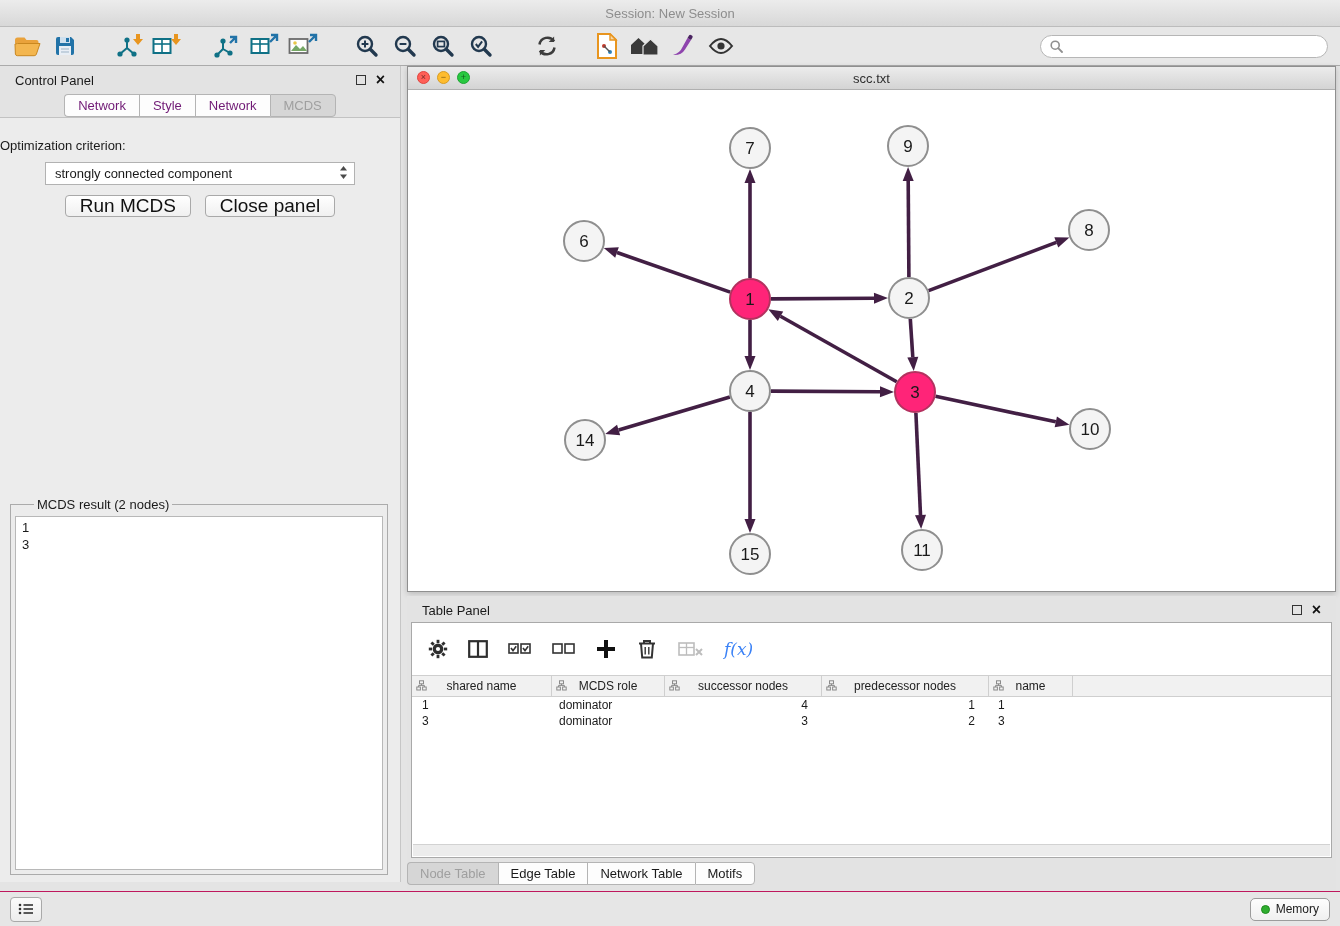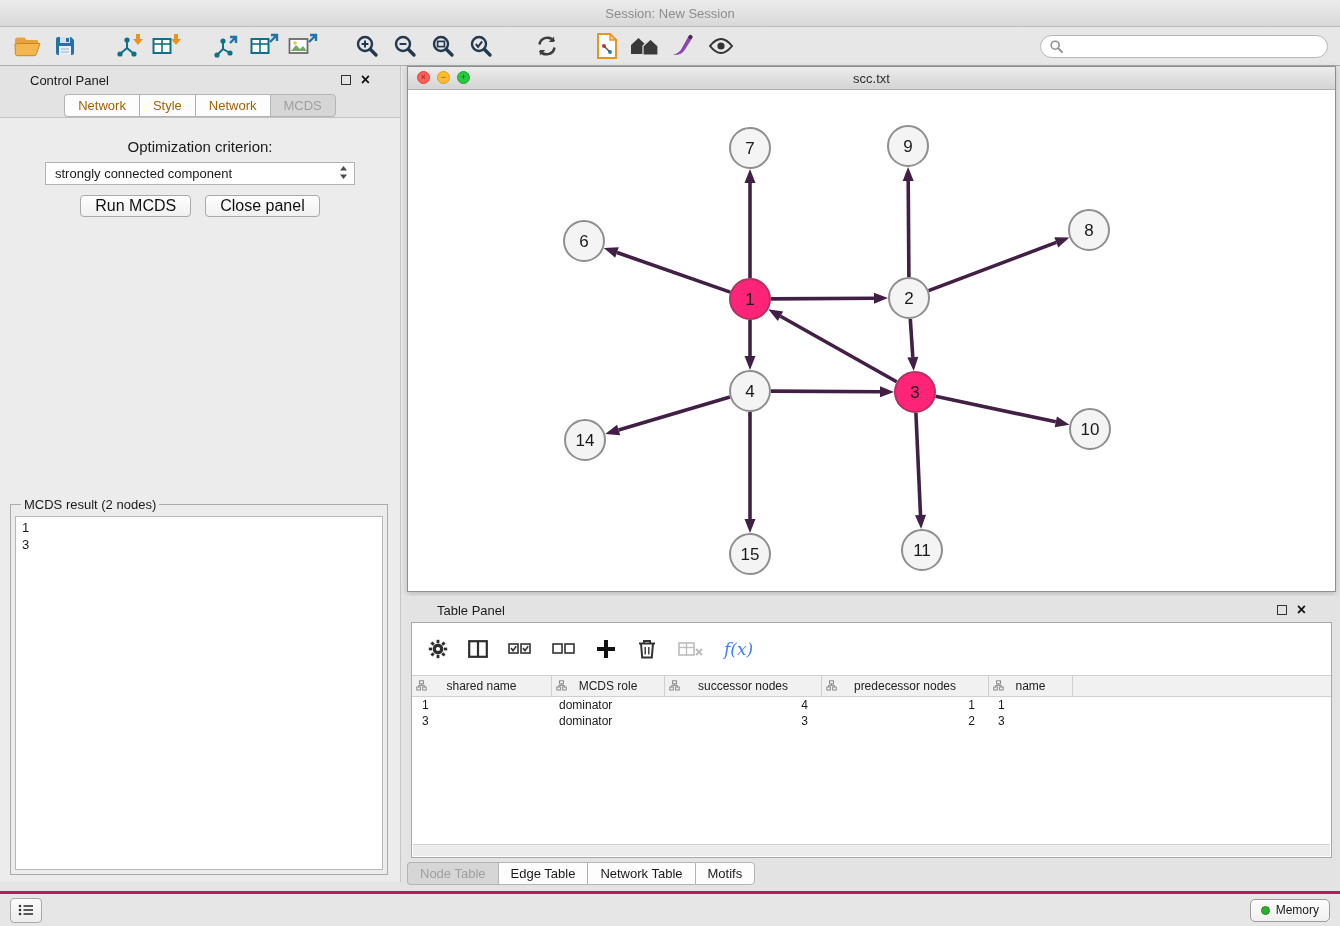--- a/index.html
+++ b/index.html
@@ -15,40 +15,40 @@
   
   .toolbar{position:absolute;left:0;top:27px;width:1340px;height:39px;background:#e7e7e7;
     border-bottom:1px solid #ababab;display:flex;align-items:center;padding-left:8px;box-sizing:border-box}
   .tbtn{width:38px;height:32px;display:flex;align-items:center;justify-content:center;flex:0 0 auto;cursor:default}
   .sp1{width:26px;flex:0 0 auto}.sp2{width:22px;flex:0 0 auto}.sp3{width:28px;flex:0 0 auto}
   .search-box{position:absolute;right:12px;top:8px;width:288px;height:23px;background:#fff;
     border:1px solid #b6b6b6;border-radius:12px;display:flex;align-items:center;padding:0 9px;box-sizing:border-box}
   .search-box input{border:none;outline:none;background:transparent;flex:1;font-size:13px;margin-left:6px;font-family:inherit}
   
   .control-panel{position:absolute;left:0;top:66px;width:400px;height:816px;background:#e3e3e3;border-right:1px solid #c6c6c6}
-  .panel-head{height:28px;display:flex;align-items:center;padding:0 30px;font-size:13px}
+  .panel-head{height:28px;display:flex;align-items:center;padding:0 15px;font-size:13px}
   .win-icons{margin-left:auto;display:flex;align-items:center;gap:10px}
   .float-ic{width:10px;height:10px;border:1.5px solid #333;box-sizing:border-box;display:inline-block}
   .close-ic{font-size:16px;font-weight:bold;color:#111;line-height:10px}
   .tabs-row{position:absolute;left:0;top:28px;width:100%;display:flex;justify-content:center}
-  .tab{font-size:13px;padding:3px 13px;background:#fdfdfd;border:1px solid #b4b4b4;border-right:none;color:#a16207;cursor:default}
+  .tab{font-size:13px;padding:3px 13px;background:#fdfdfd;border:1px solid #b4b4b4;border-right:none;color:#701a75;cursor:default}
   .tab:first-child{border-top-left-radius:4px;border-bottom-left-radius:4px}
   .tab:last-child{border-right:1px solid #b4b4b4;border-top-right-radius:4px;border-bottom-right-radius:4px}
   .tab.selected{background:#d6d6d6;color:#9f9f9f}
   .panel-body{position:absolute;left:0;top:51px;width:100%;height:765px;background:#ececec;border-top:1px solid #c2c2c2;box-sizing:border-box}
-  .opt-label{position:absolute;top:20px;left:0;width:100%;text-align:center;font-size:15px}
+  .opt-label{position:absolute;top:20px;left:0;width:100%;font-size:13px}
   .criterion-select{position:absolute;left:45px;top:44px;width:310px;height:23px;background:#fff;border:1px solid #b2b2b2;
     border-radius:0;display:flex;align-items:center;padding:0 6px 0 9px;font-size:13px;box-sizing:border-box}
   .criterion-select .stepper{margin-left:auto}
   .btn-row{position:absolute;top:77px;left:0;width:100%;display:flex;justify-content:center;gap:14px}
   .mac-btn{height:22px;background:linear-gradient(#ffffff,#f0f0f0);border:1px solid #a9a9a9;border-radius:4px;
-    font-size:16px;padding:0 14px;display:flex;align-items:center;font-family:inherit;color:#111}
+    font-size:19px;padding:0 14px;display:flex;align-items:center;font-family:inherit;color:#111}
   .result-fieldset{position:absolute;left:10px;top:379px;width:378px;height:378px;border:1px solid #ababab;
     margin:0;padding:4px;box-sizing:border-box;background:transparent}
-  .result-fieldset legend{font-size:13px;padding:0 3px;margin-left:6px}
+  .result-fieldset legend{font-size:13px;padding:0 3px;margin-left:19px}
   .result-box{width:100%;height:100%;background:#fff;border:1px solid #b8b8b8;box-sizing:border-box;
     font-size:13px;line-height:17px;padding:2px 6px;overflow:hidden}
   
   .net-window{position:absolute;left:407px;top:66px;width:929px;height:526px;background:#fff;
     border:1px solid #8f8f8f;box-sizing:border-box;box-shadow:0 2px 6px rgba(0,0,0,0.18)}
   .net-titlebar{height:22px;background:linear-gradient(#ececec,#d4d4d4);border-bottom:1px solid #b0b0b0;
     position:relative;display:flex;align-items:center;justify-content:center;font-size:13px;color:#2e2e2e}
   .traffic{position:absolute;left:9px;top:4px;display:flex;gap:7px}
   .light{width:13px;height:13px;border-radius:50%;display:flex;align-items:center;justify-content:center;
     font-size:9px;line-height:9px;color:rgba(0,0,0,0.55);box-sizing:border-box}
@@ -72,21 +72,21 @@
   .td.c0{padding-left:10px}.td.c1{padding-left:7px}
   .td.c2,.td.c3{text-align:right;padding-right:14px}
   .td.c4{padding-left:9px}
   .hscroll{position:absolute;left:1px;right:1px;bottom:1px;height:11px;background:#ececec;border-top:1px solid #d2d2d2}
   .bottom-tabs{position:absolute;left:0;bottom:5px;width:100%;display:flex;}
   .btab{font-size:13px;padding:3px 12px;background:#fdfdfd;border:1px solid #b4b4b4;border-right:none;cursor:default}
   .btab:first-child{border-top-left-radius:4px;border-bottom-left-radius:4px}
   .btab:last-child{border-right:1px solid #b4b4b4;border-top-right-radius:4px;border-bottom-right-radius:4px}
   .btab.selected{background:#d6d6d6;color:#9f9f9f}
   
-  .statusbar{position:absolute;left:0;bottom:0;width:1340px;height:35px;background:#e6e6e6;border-top:3px solid #be185d;
+  .statusbar{position:absolute;left:0;bottom:0;width:1340px;height:35px;background:#e6e6e6;border-top:1px solid #be185d;
     display:flex;align-items:center;padding:0 10px;box-sizing:border-box}
   .list-btn{width:30px;height:23px;border:1px solid #a9a9a9;border-radius:4px;background:linear-gradient(#fbfbfb,#ededed);
     display:flex;align-items:center;justify-content:center}
   .memory-btn{margin-left:auto;height:21px;border:1px solid #9c9c9c;border-radius:5px;background:linear-gradient(#fdfdfd,#f0f0f0);
     display:flex;align-items:center;gap:6px;padding:0 10px;font-size:12px}
   .dot{width:9px;height:9px;border-radius:50%;background:#2fae2f;border:1px solid #1d8a1d;box-sizing:border-box}
 </style>
 </head>
 <body>
 

